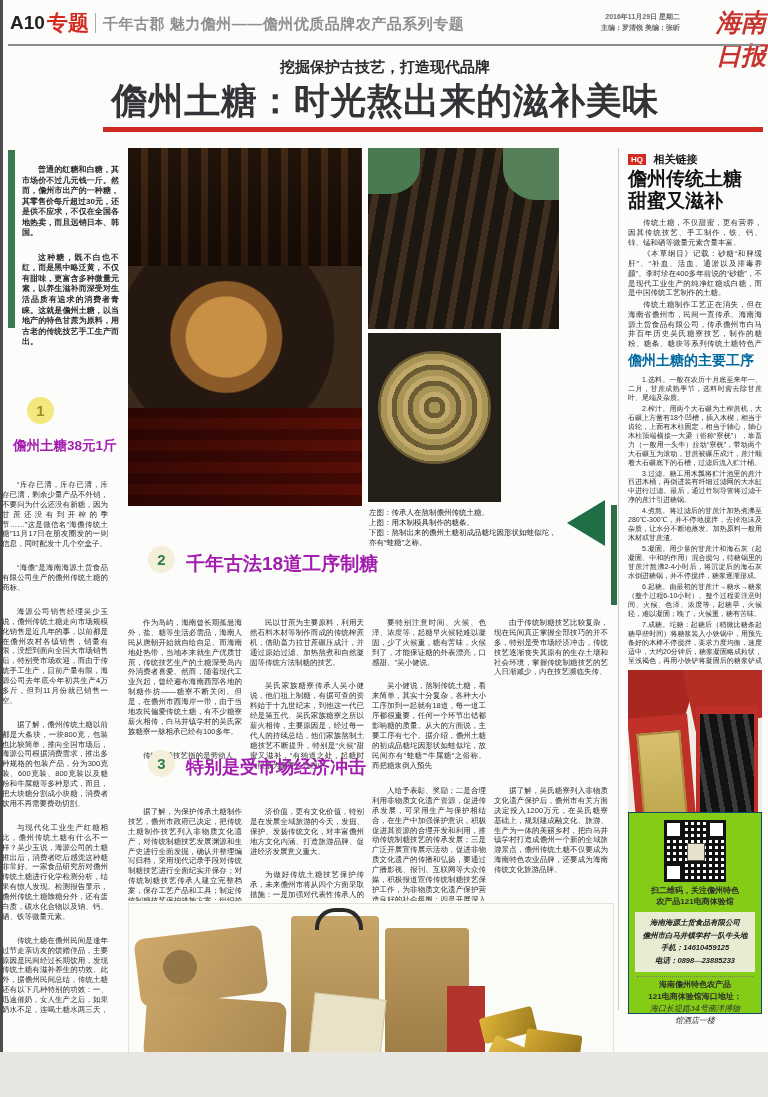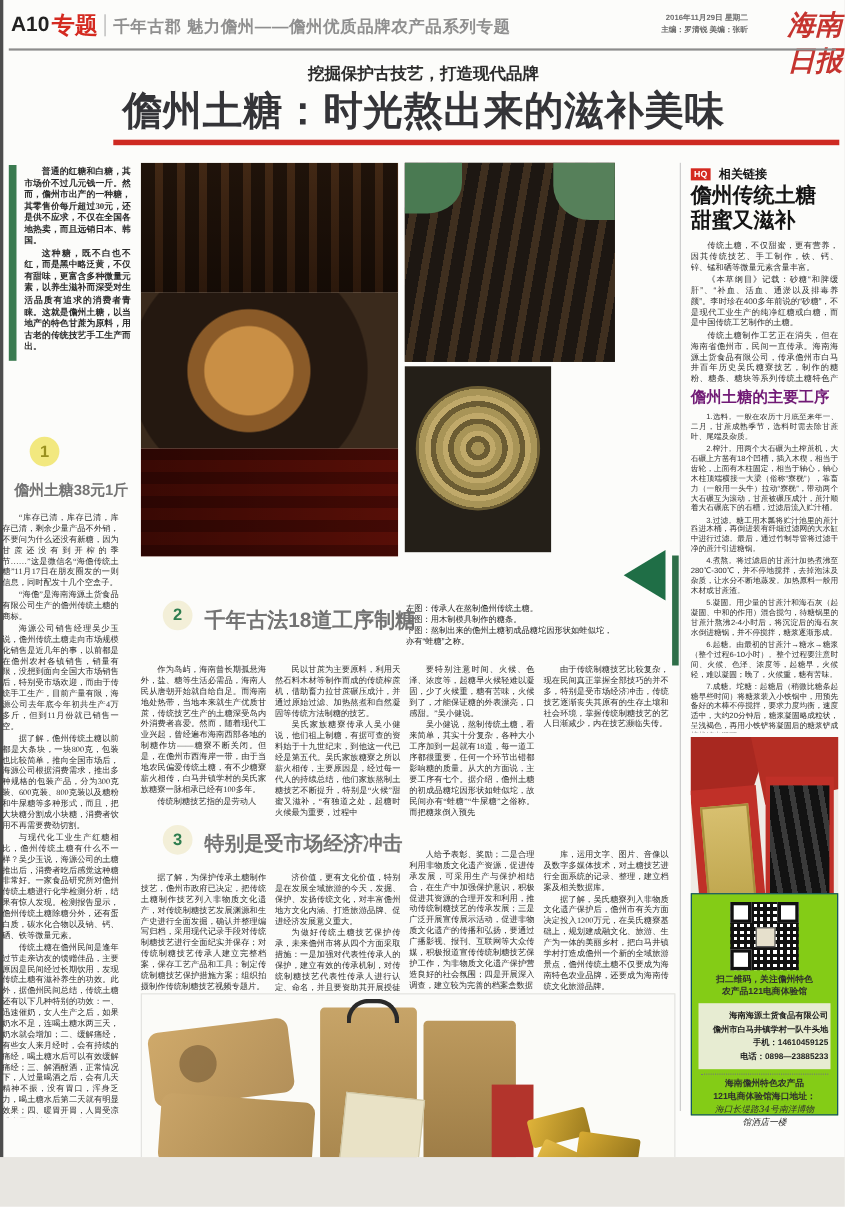--- a/index.html
+++ b/index.html
@@ -1,29 +1,29 @@
 <!DOCTYPE html>
 <html><head>
 <meta charset="utf-8">
 <style>
   html,body{margin:0;padding:0;background:#e8e6e1;}
   .page{position:relative;width:768px;height:1052px;background:#fcfcfa;overflow:hidden;
         font-family:"Liberation Sans",sans-serif;color:#2e2e2e;}
   .abs{position:absolute;}
   .small{font-size:7.5px;line-height:1.32;text-align:justify;color:#2d2d2d;overflow:hidden;}
-  .small p{margin:0 0 1px;text-indent:2em;font-family:Liberation Serif, serif;}
-  .sec-title{font-weight:900;color:#737373;letter-spacing:0;white-space:nowrap;}
+  .small p{margin:14px 0 1px;text-indent:2em;}
+  .sec-title{font-weight:900;color:#a21caf;letter-spacing:0;white-space:nowrap;}
   .badge{border-radius:50%;display:flex;align-items:center;justify-content:center;
          font-weight:900;font-size:15px;}
   .b1{background:#f2e87f;color:#99901f;}
   .b23{background:#f3efd8;color:#2e7d4f;}
   .photo{overflow:hidden;}
   .bars div{display:inline-block;width:15px;height:8px;margin-right:4px;}
   .bars-sm div{display:inline-block;width:10px;height:6px;margin-right:3px;}
-  .cap{font-size:7.5px;line-height:1.35;color:#222;margin-top:40px;}
+  .cap{font-size:7.5px;line-height:1.35;color:#222;}
   .sb-par{font-size:7.5px;line-height:1.3;text-align:justify;}
   .sb-par p{margin:0 0 2px;text-indent:2em;}
 </style>
 </head>
 <body>
 
 <div class="page">
 
   <div class="abs" style="left:0;top:0;width:3px;height:1097px;background:#4d4d4d;"></div>
 
@@ -108,21 +108,20 @@
       <p>据了解，为保护传承土糖制作技艺，儋州市政府已决定，把传统土糖制作技艺列入非物质文化遗产，对传统制糖技艺发展渊源和生产史进行全面发掘，确认并整理编写归档，采用现代记录手段对传统制糖技艺进行全面纪实并保存；对传统制糖技艺传承人建立完整档案，保存工艺产品和工具；制定传统制糖技艺保护措施方案；组织拍摄制作传统制糖技艺视频专题片。</p>
     </div>
   <div class="abs small" style="left:250px;top:793px;width:114px;height:108px;">
       <p>济价值，更有文化价值，特别是在发展全域旅游的今天，发掘、保护、发扬传统文化，对丰富儋州地方文化内涵、打造旅游品牌、促进经济发展意义重大。</p>
       <p>为做好传统土糖技艺保护传承，未来儋州市将从四个方面采取措施：一是加强对代表性传承人的保护，建立有效的传承机制，对传统制糖技艺代表性传承人进行认定、命名，并且要资助其开展授徒传艺、交流培训等活动，对传承工作有突出贡献的代表性传承</p>
     </div>
   <div class="abs small" style="left:372px;top:772px;width:114px;height:129px;">
       <p>人给予表彰、奖励；二是合理利用非物质文化遗产资源，促进传承发展，可采用生产与保护相结合，在生产中加强保护意识，积极促进其资源的合理开发和利用，推动传统制糖技艺的传承发展；三是广泛开展宣传展示活动，促进非物质文化遗产的传播和弘扬，要通过广播影视、报刊、互联网等大众传媒，积极报道宣传传统制糖技艺保护工作，为非物质文化遗产保护营造良好的社会氛围；四是开展深入调查，建立较为完善的档案盒数据</p>
     </div>
   <div class="abs small" style="left:494px;top:772px;width:114px;height:129px;">
-      <p>库，运用文字、图片、音像以及数字多媒体技术，对土糖技艺进行全面系统的记录、整理，建立档案及相关数据库。</p>
       <p>据了解，吴氏糖寮列入非物质文化遗产保护后，儋州市有关方面决定投入1200万元，在吴氏糖寮基础上，规划建成融文化、旅游、生产为一体的美丽乡村，把白马井镇学村打造成儋州一个新的全域旅游景点，儋州传统土糖不仅要成为海南特色农业品牌，还要成为海南传统文化旅游品牌。</p>
     </div>
 
   <div class="abs photo" style="left:128px;top:903px;width:484px;height:170px;background:#fbfbf8;border:1px solid #e2e2de;">
     <div style="position:absolute;left:8px;top:28px;width:128px;height:68px;background:linear-gradient(135deg,#cfa96a,#b3905a);border-radius:10px;transform:rotate(-7deg);"></div>
     <div style="position:absolute;left:34px;top:46px;width:34px;height:34px;border-radius:50%;background:#6b5232;opacity:.55;transform:rotate(-7deg);"></div>
     <div style="position:absolute;left:16px;top:94px;width:140px;height:64px;background:linear-gradient(120deg,#c9a468,#a9874e);border-radius:10px;transform:rotate(4deg);"></div>
     <div style="position:absolute;left:162px;top:12px;width:88px;height:142px;background:linear-gradient(#c7a468,#a9874e);border-radius:4px;"></div>
     <div style="position:absolute;left:186px;top:4px;width:40px;height:18px;border:4px solid #2a2a2a;border-bottom:none;border-radius:20px 20px 0 0;"></div>
     <div style="position:absolute;left:256px;top:24px;width:84px;height:130px;background:linear-gradient(#bd9a5e,#9d7c46);border-radius:4px;"></div>
@@ -143,21 +142,21 @@
   <div class="abs" style="left:628px;top:168px;width:134px;font-size:19px;font-weight:900;color:#141414;line-height:1.15;">
     <div>儋州传统土糖</div>
     <div>甜蜜又滋补</div>
   </div>
   <div class="abs sb-par" style="left:628px;top:218px;width:134px;height:130px;overflow:hidden;">
       <p>传统土糖，不仅甜蜜，更有营养，因其传统技艺、手工制作，铁、钙、锌、锰和硒等微量元素含量丰富。</p>
       <p>《本草纲目》记载：砂糖“和脾缓肝”、“补血、活血、通淤以及排毒养颜”。李时珍在400多年前说的“砂糖”，不是现代工业生产的纯净红糖或白糖，而是中国传统工艺制作的土糖。</p>
       <p>传统土糖制作工艺正在消失，但在海南省儋州市，民间一直传承。海南海源土货食品有限公司，传承儋州市白马井百年历史吴氏糖寮技艺，制作的糖粉、糖条、糖块等系列传统土糖特色产品，风靡岛内外，成为海南又一个特色农业新品牌。</p>
     </div>
 
-  <div class="abs" style="left:628px;top:352px;width:134px;font-size:14px;font-weight:900;color:#701a75;font-family:Liberation Serif, serif;">儋州土糖的主要工序</div>
+  <div class="abs" style="left:628px;top:352px;width:134px;font-size:14px;font-weight:900;color:#0369a1;font-family:Liberation Serif, serif;">儋州土糖的主要工序</div>
   <div class="abs sb-par" style="left:628px;top:376px;width:134px;height:290px;overflow:hidden;font-size:7px;line-height:1.28;">
       <p>1.选料。一般在农历十月底至来年一、二月，甘蔗成熟季节，选料时需去除甘蔗叶、尾端及杂质。</p>
       <p>2.榨汁。用两个大石碾为土榨蔗机，大石碾上方凿有18个凹槽，插入木楔，相当于齿轮，上面有木柱固定，相当于轴心，轴心木柱顶端横接一大梁（俗称“寮桄”），靠畜力（一般用一头牛）拉动“寮桄”，带动两个大石碾互为滚动，甘蔗被碾压成汁，蔗汁顺着大石碾底下的石槽，过滤后流入贮汁桶。</p>
       <p>3.过滤。糖工用木瓢将贮汁池里的蔗汁舀进木桶，再倒进装有纤细过滤网的大水缸中进行过滤。最后，通过竹制导管将过滤干净的蔗汁引进糖锅。</p>
       <p>4.煮熬。将过滤后的甘蔗汁加热煮沸至280℃-300℃，并不停地搅拌，去掉泡沫及杂质，让水分不断地蒸发。加热原料一般用木材或甘蔗渣。</p>
       <p>5.凝固。用少量的甘蔗汁和海石灰（起凝固、中和的作用）混合搅匀，待糖锅里的甘蔗汁熬沸2-4小时后，将沉淀后的海石灰水倒进糖锅，并不停搅拌，糖浆逐渐形成。</p>
       <p>6.起糖。由最初的甘蔗汁→糖水→糖浆（整个过程6-10小时）。整个过程要注意时间、火候、色泽、浓度等，起糖早，火候轻，难以凝固；晚了，火候重，糖有苦味。</p>
       <p>7.成糖。坨糖：起糖后（稍微比糖条起糖早些时间）将糖浆装入小铁锅中，用预先备好的木棒不停搅拌，要求力度均衡，速度适中，大约20分钟后，糖浆凝固略成粒状，呈浅褐色，再用小铁铲将凝固后的糖浆铲成坨状铲出即可。</p>
     </div>
 
@@ -175,21 +174,21 @@
     <div style="width:62px;height:62px;margin:7px auto 3px;position:relative;background:repeating-linear-gradient(0deg,#111 0 3px,transparent 3px 6px),repeating-linear-gradient(90deg,#111 0 3px,#fff 3px 6px);">
       <div style="position:absolute;left:0;top:0;width:13px;height:13px;border:3px solid #111;background:#fff;"></div>
       <div style="position:absolute;right:0;top:0;width:13px;height:13px;border:3px solid #111;background:#fff;"></div>
       <div style="position:absolute;left:0;bottom:0;width:13px;height:13px;border:3px solid #111;background:#fff;"></div>
       <div style="position:absolute;left:23px;top:23px;width:16px;height:16px;background:#e6e0cc;border:1px solid #555;"></div>
     </div>
     <div style="text-align:center;font-size:8px;font-weight:800;line-height:1.4;">
       <div>扫二维码，关注儋州特色</div>
       <div>农产品121电商体验馆</div>
     </div>
-    <div style="margin:5px 6px 0;background:#e7ecd2;padding:5px 2px;text-align:right;font-size:7.5px;font-weight:800;line-height:1.65;color:#1d1d1d;">
+    <div style="margin:5px 6px 0;background:#e7ecd2;padding:5px 2px;text-align:center;font-size:7.5px;font-weight:800;line-height:1.65;color:#1d1d1d;font-style:italic;">
       <div>海南海源土货食品有限公司</div>
       <div>儋州市白马井镇学村一队牛头地</div>
       <div>手机：14610459125</div>
       <div>电话：0898—23885233</div>
     </div>
     <div style="margin:4px 8px 2px;border-top:1px dotted #777;"></div>
     <div style="text-align:center;line-height:1.5;">
       <div style="font-size:8px;font-weight:800;">海南儋州特色农产品</div>
       <div style="font-size:8px;font-weight:800;">121电商体验馆海口地址：</div>
       <div style="font-size:8px;font-style:italic;font-family:'DejaVu Serif',serif;">海口长堤路34号南洋博物</div>

